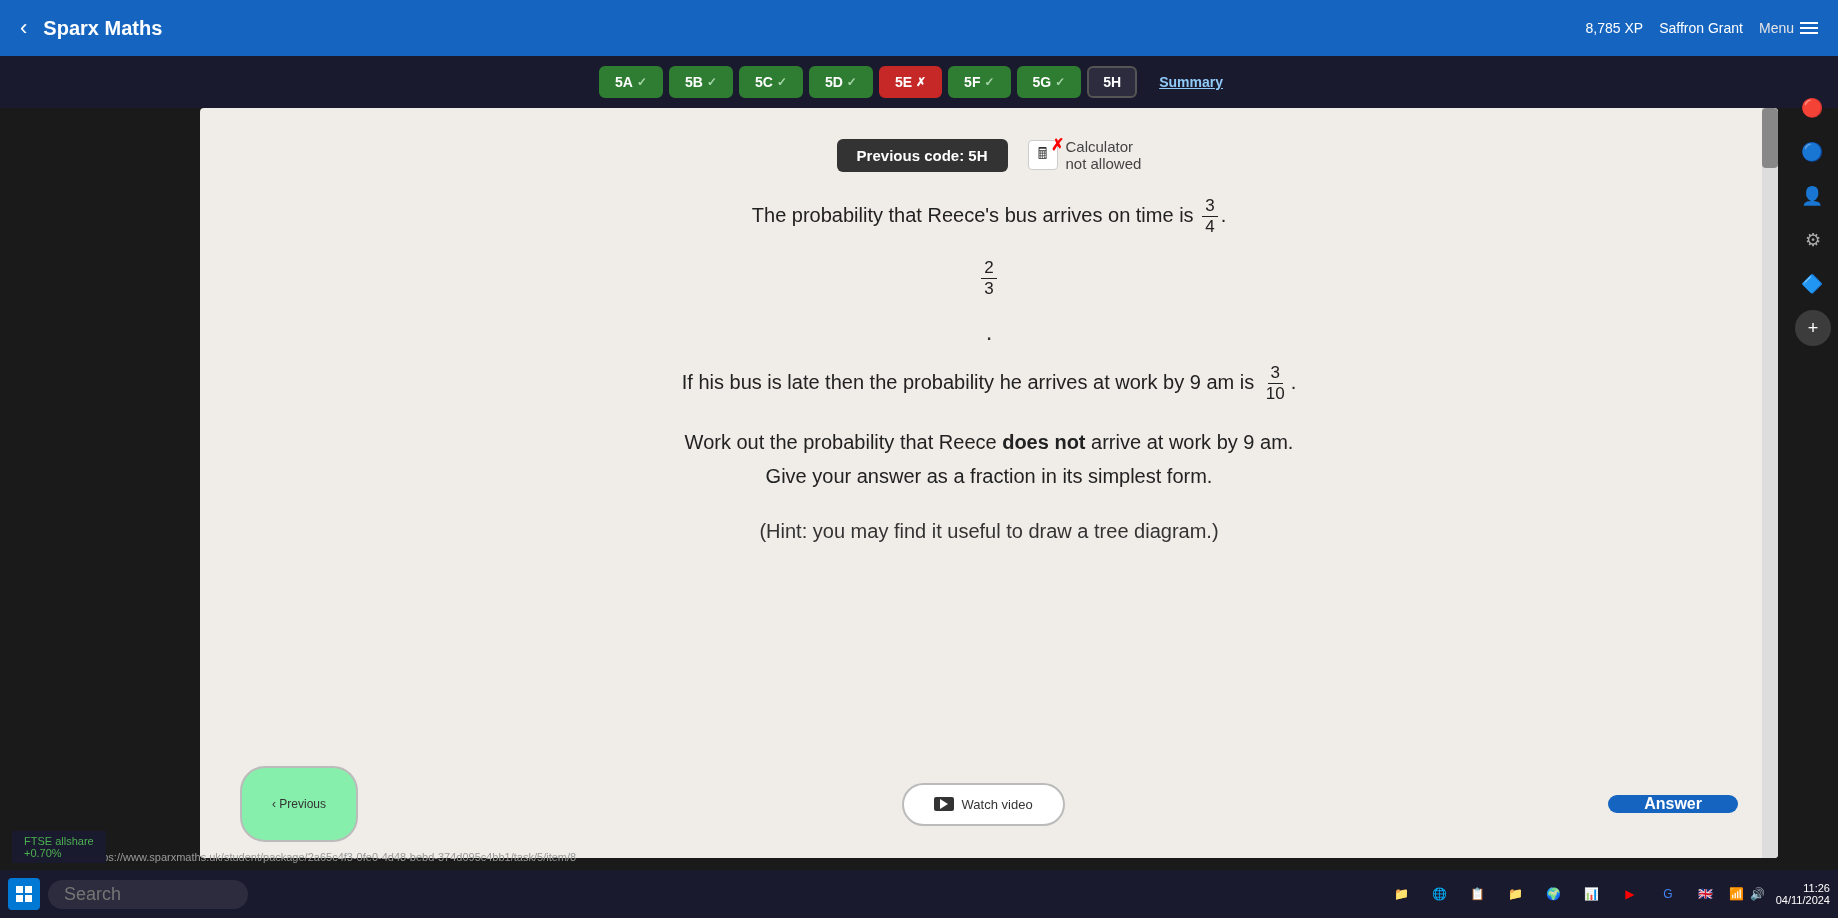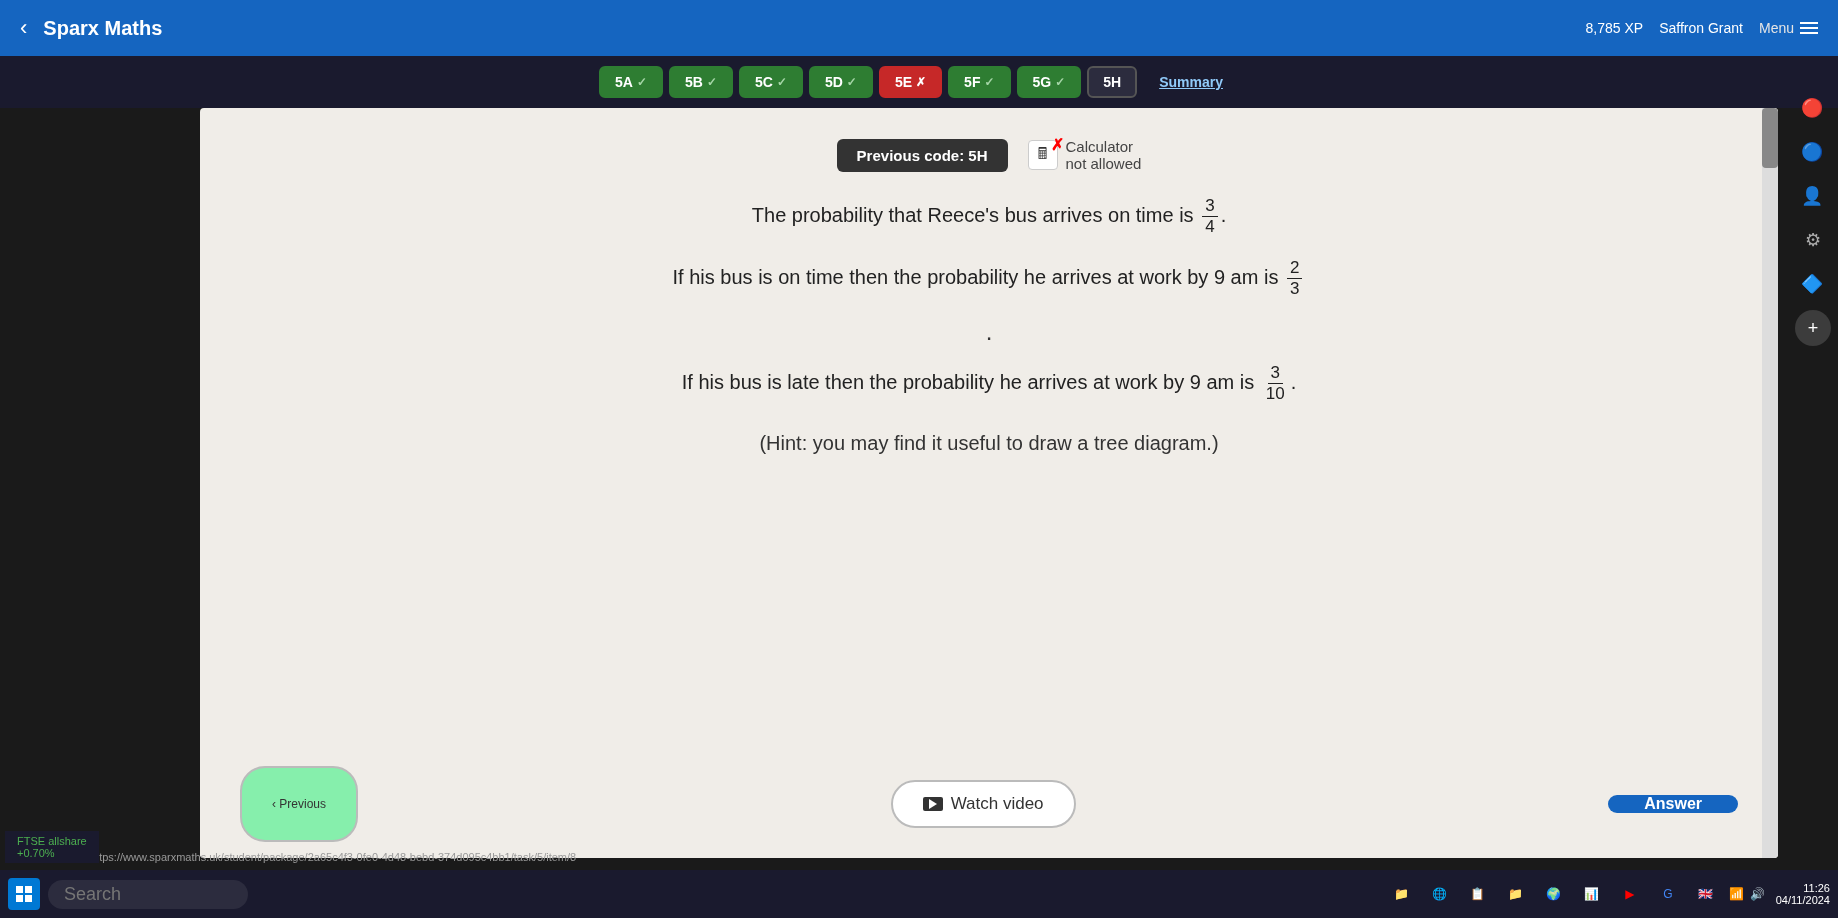--- a/index.html
+++ b/index.html
@@ -249,21 +249,21 @@
       display: flex;
       align-items: center;
       gap: 6px;
     }
     .btn-watch {
       background: white;
       color: #333;
       border: 2px solid #bbb;
       border-radius: 25px;
       padding: 12px 30px;
-      font-size: 17px;
+      font-size: 13px;
       cursor: pointer;
       display: flex;
       align-items: center;
       gap: 8px;
     }
     .watch-icon {
       width: 20px;
       height: 14px;
       background: #333;
       border-radius: 2px;
@@ -393,21 +393,21 @@
       bottom: 55px;
       left: 90px;
       color: #999;
       font-size: 11px;
     }
 
     
     .ftse-widget {
       position: absolute;
       bottom: 55px;
-      left: 5px;
+      left: 12px;
       background: #1a1a2e;
       padding: 4px 12px;
       color: #4caf50;
       font-size: 11px;
     }
 
     .dot-separator {
       font-size: 24px;
       display: block;
       text-align: center;
@@ -493,37 +493,40 @@
 
       <div class="problem-line">
         <span>The probability that Reece's bus arrives on time is</span>
         <span class="fraction">
           <span class="num">3</span>
           <span class="den">4</span>
         </span>.
       </div>
 
       <div class="problem-line">
-        <span>If his bus is on time then the probability he arrives at work by 9 am is</span>
         <span class="fraction">
           <span class="num">2</span>
           <span class="den">3</span>
         </span>
       </div>
 
       <span class="dot-separator">.</span>
 
       <div class="problem-line">
         <span>If his bus is late then the probability he arrives at work by 9 am is</span>
         <span class="fraction">
           <span class="num">3</span>
           <span class="den">10</span>
         </span>.
       </div>
 
+      <div class="problem-line" style="text-align:center; margin-top:10px;">
+        <span>Work out the probability that Reece </span><span class="bold-text">does not</span><span> arrive at work by 9 am.</span><br>
+        <span>Give your answer as a fraction in its simplest form.</span>
+      </div>
 
       <div class="problem-hint" style="text-align:center;">(Hint: you may find it useful to draw a tree diagram.)</div>
     </div>
   </div>
 
   <div class="buttons-row">
     <button class="btn-previous">‹ Previous</button>
     <button class="btn-watch">
       <div class="watch-icon"></div>
       <span>Watch video</span>

